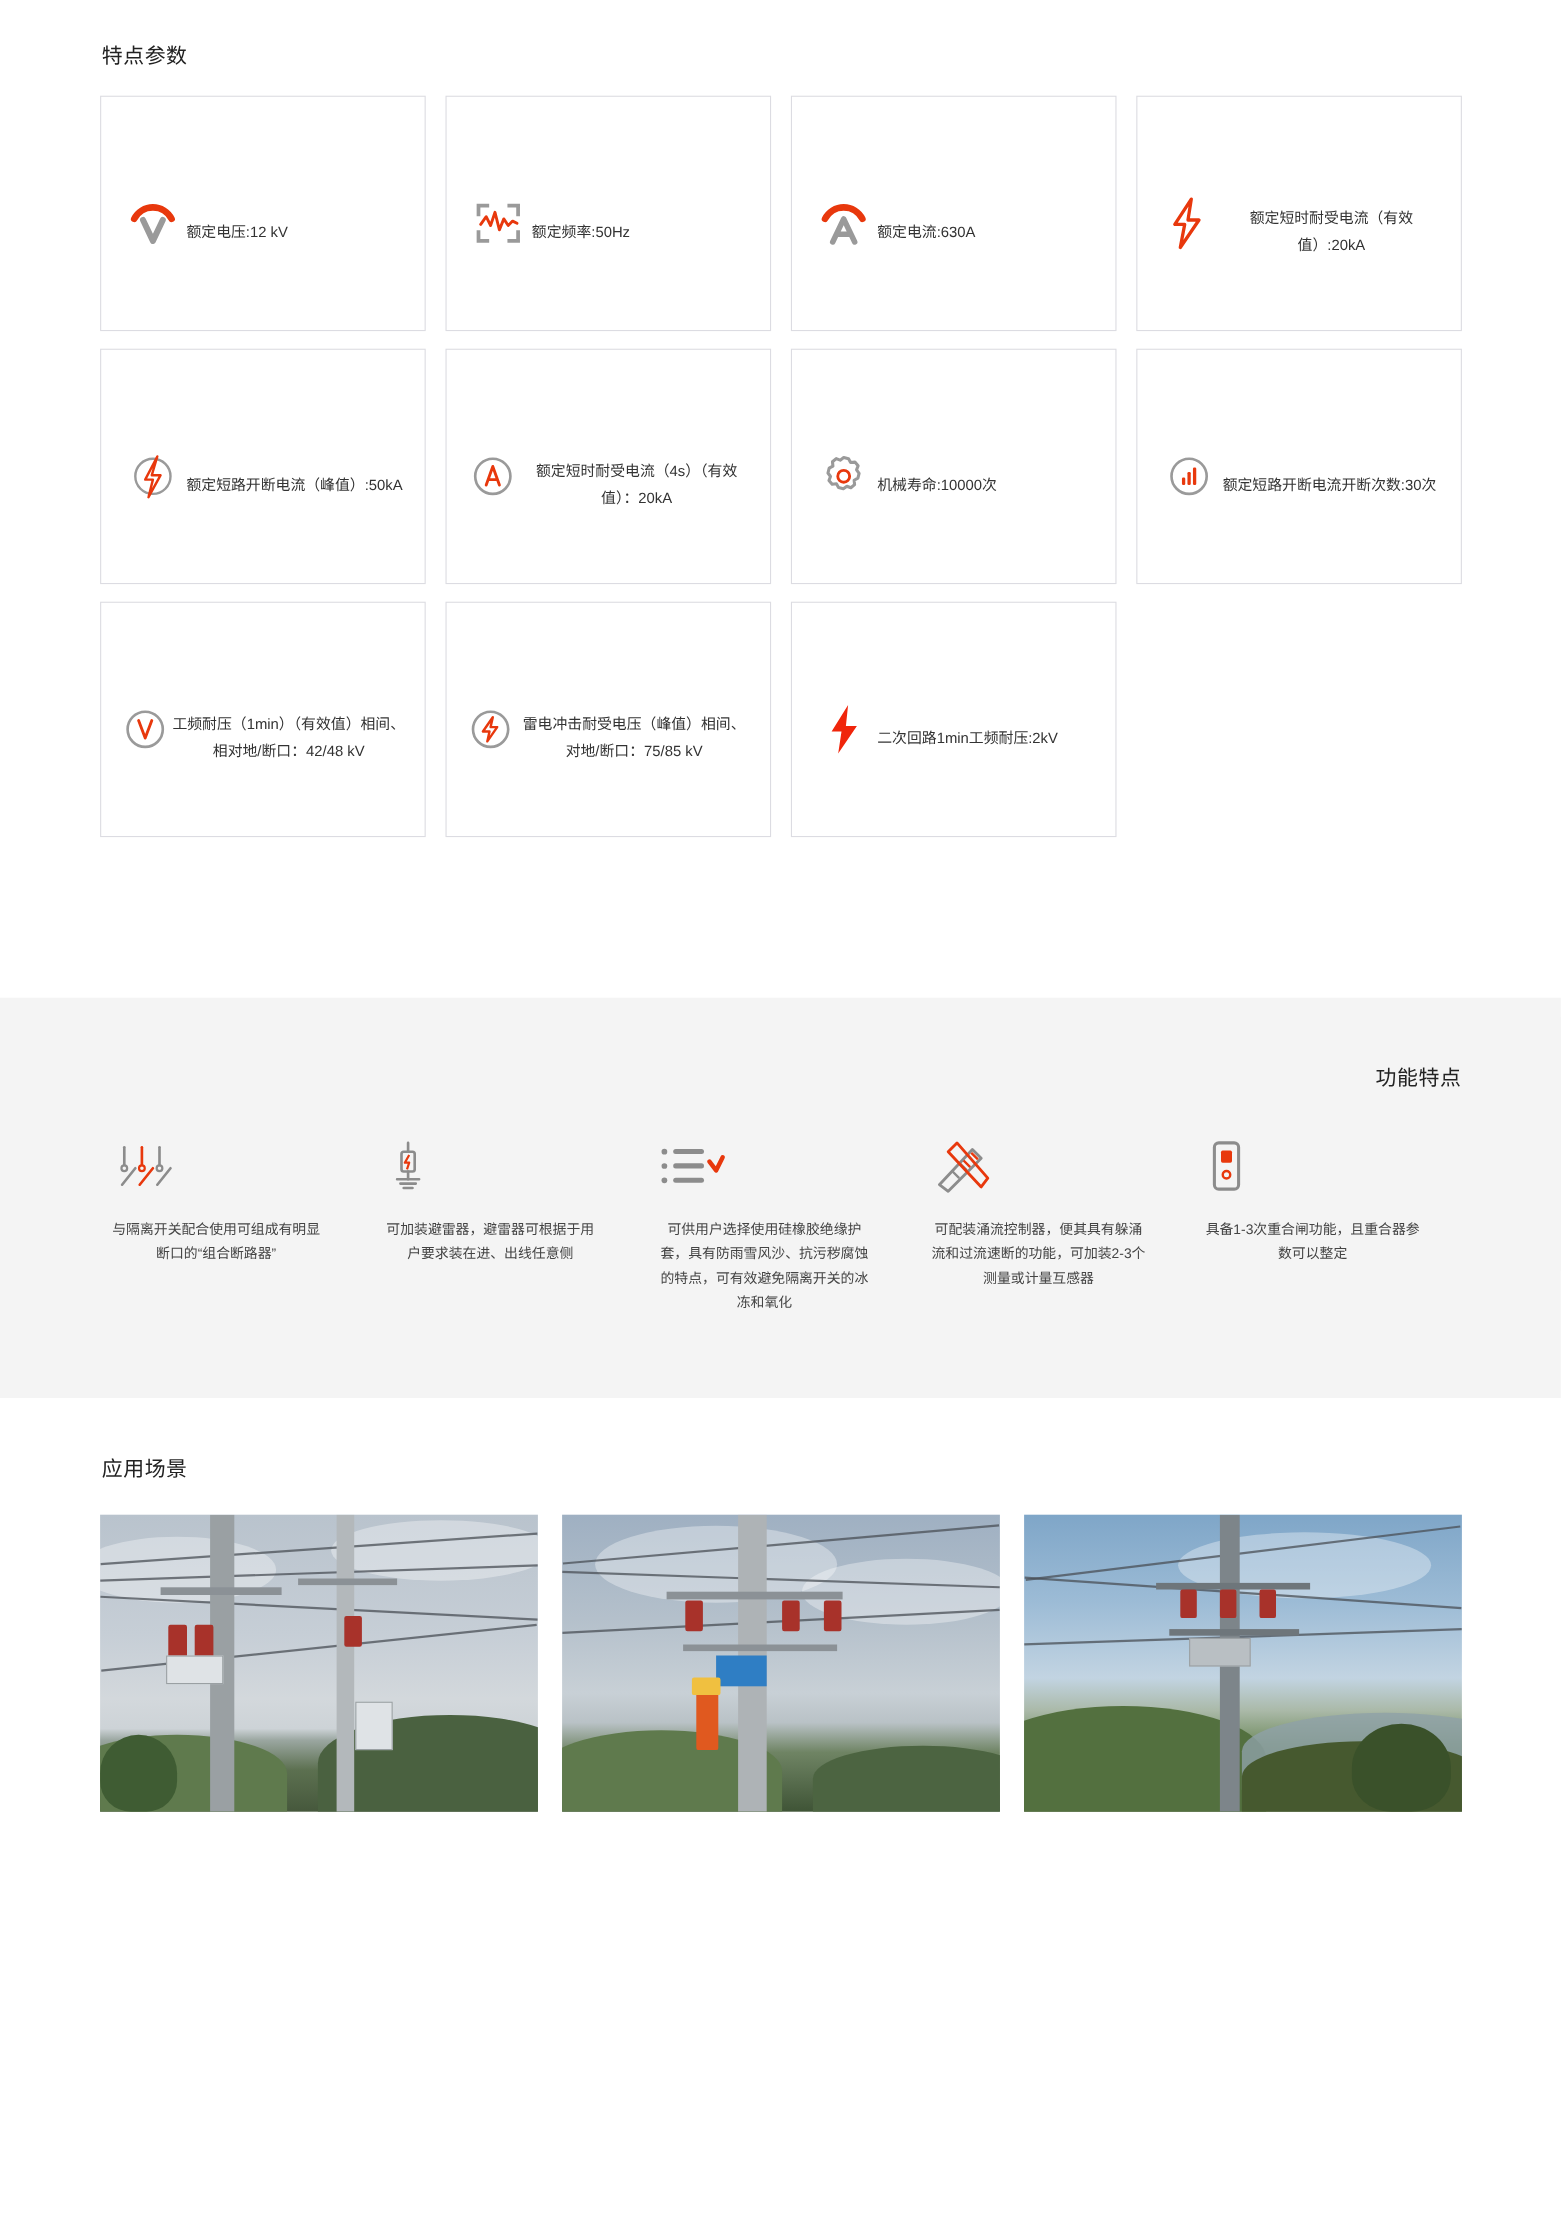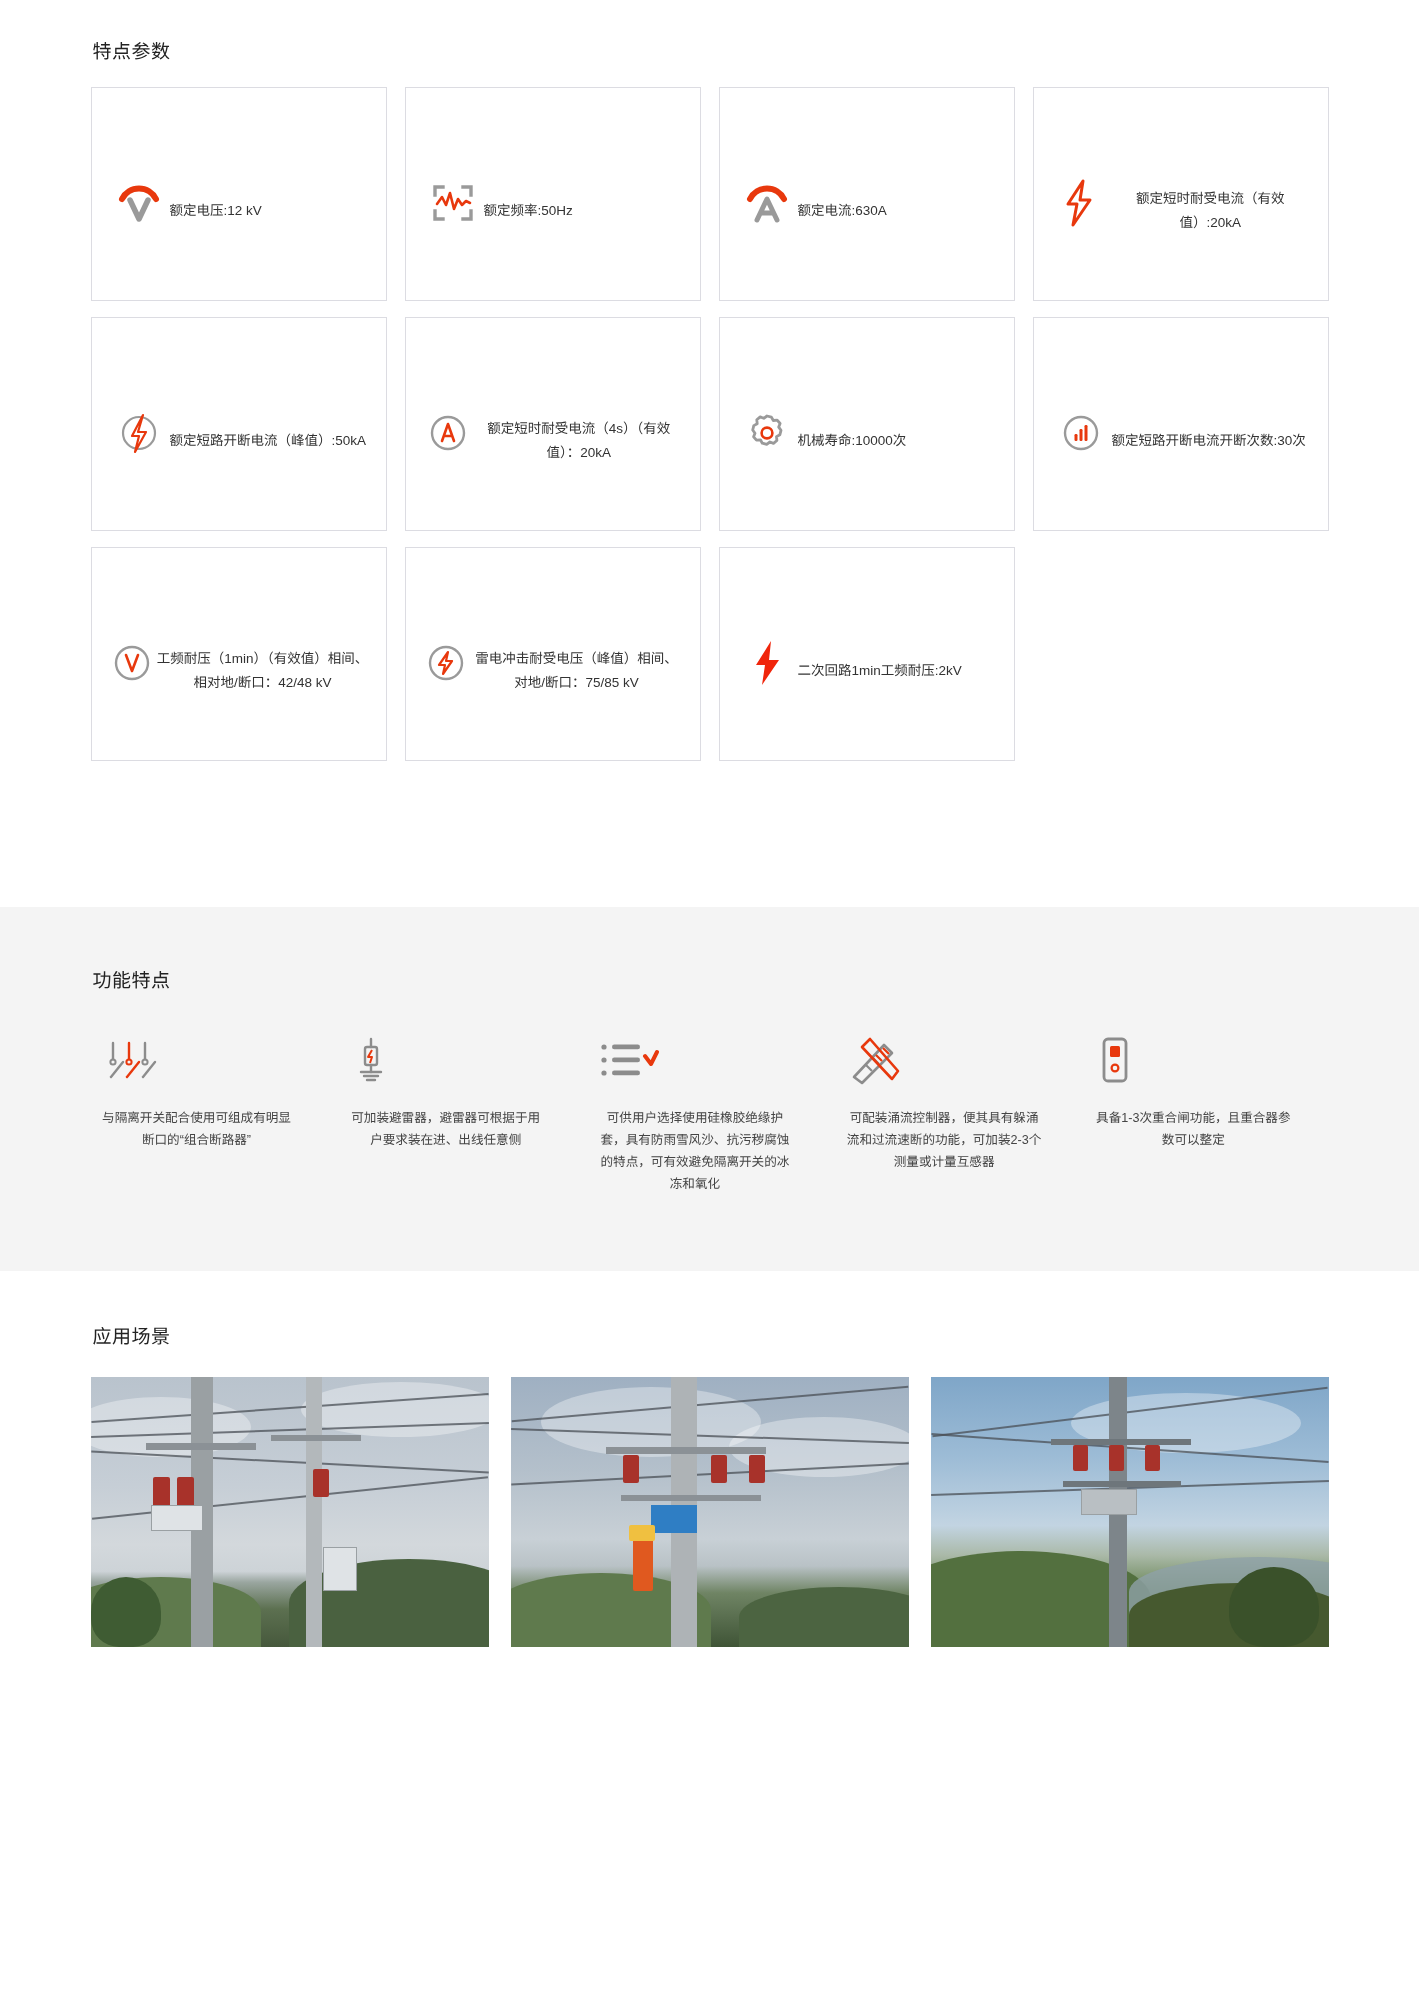--- a/index.html
+++ b/index.html
@@ -73,20 +73,21 @@
     background: #f4f4f4;
     padding: 44px 0 60px 0;
   }
   .features-title {
     font-size: 19px;
     line-height: 28px;
     color: #222222;
     margin: 0 0 38px 2px;
     font-weight: 400;
     letter-spacing: 0.5px;
+    text-align: right;
   }
   .feature-grid {
     display: grid;
     grid-template-columns: repeat(5, 1fr);
     gap: 56px 8px;
   }
   .feature-item {
     display: flex;
     flex-direction: column;
     align-items: flex-start;

